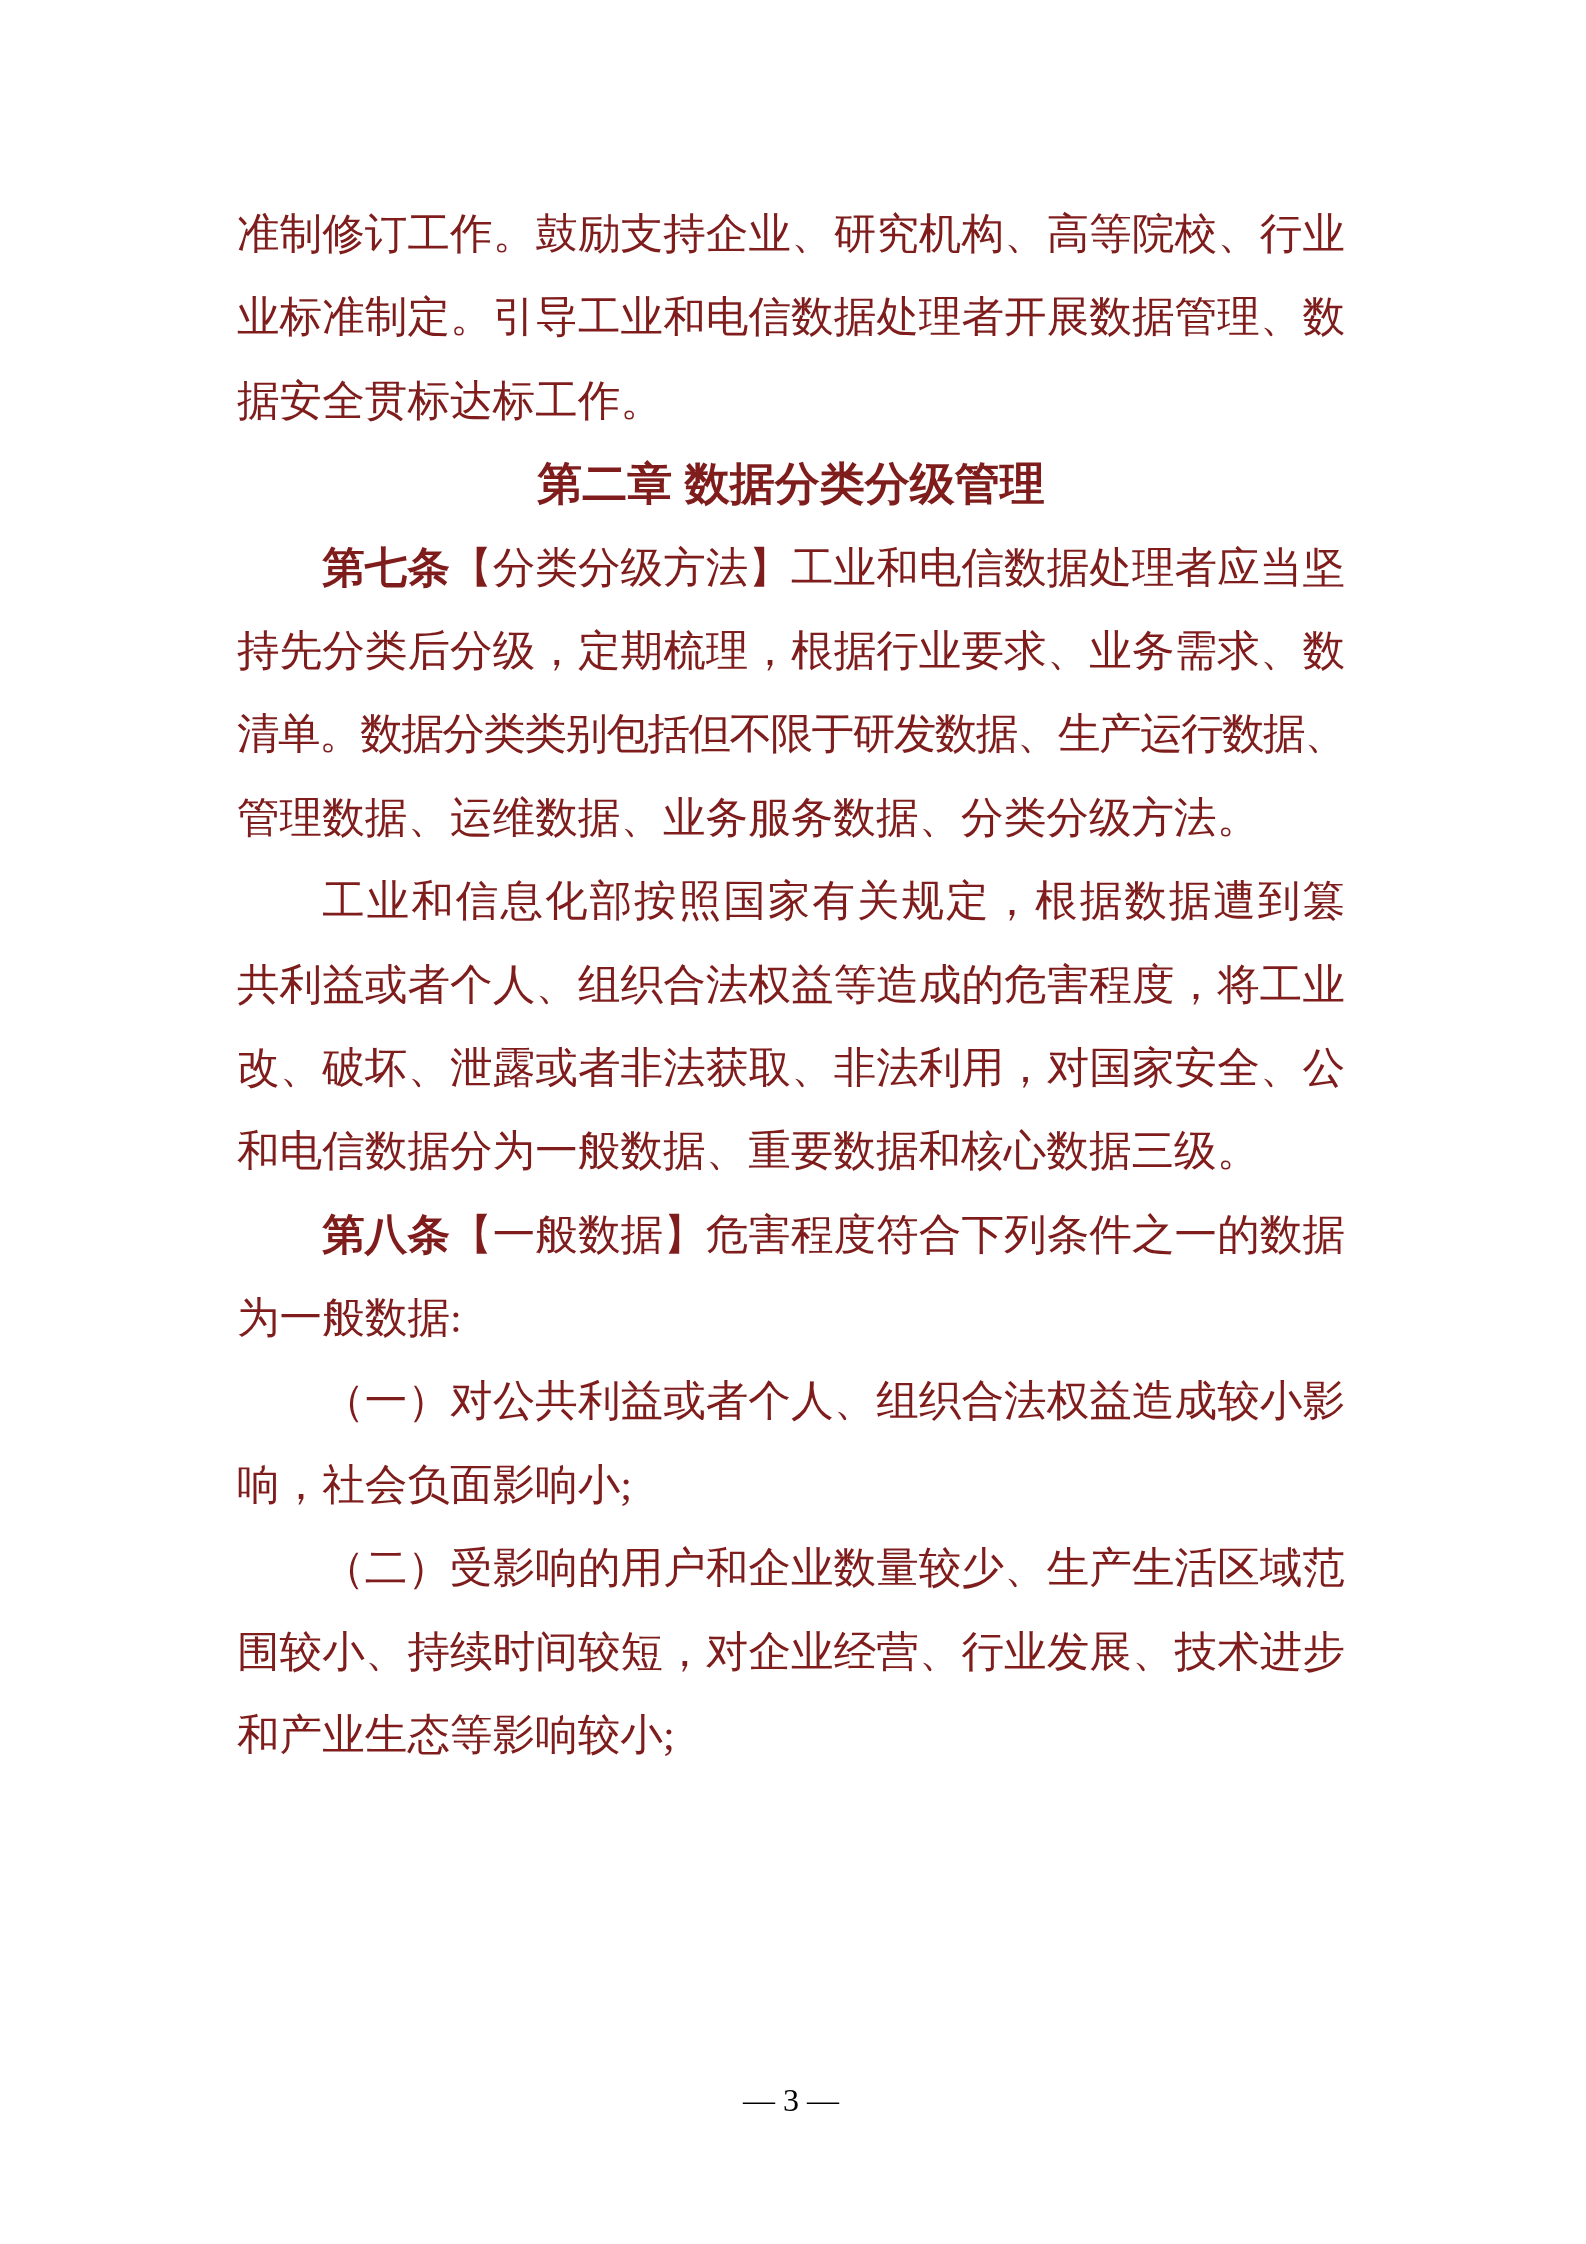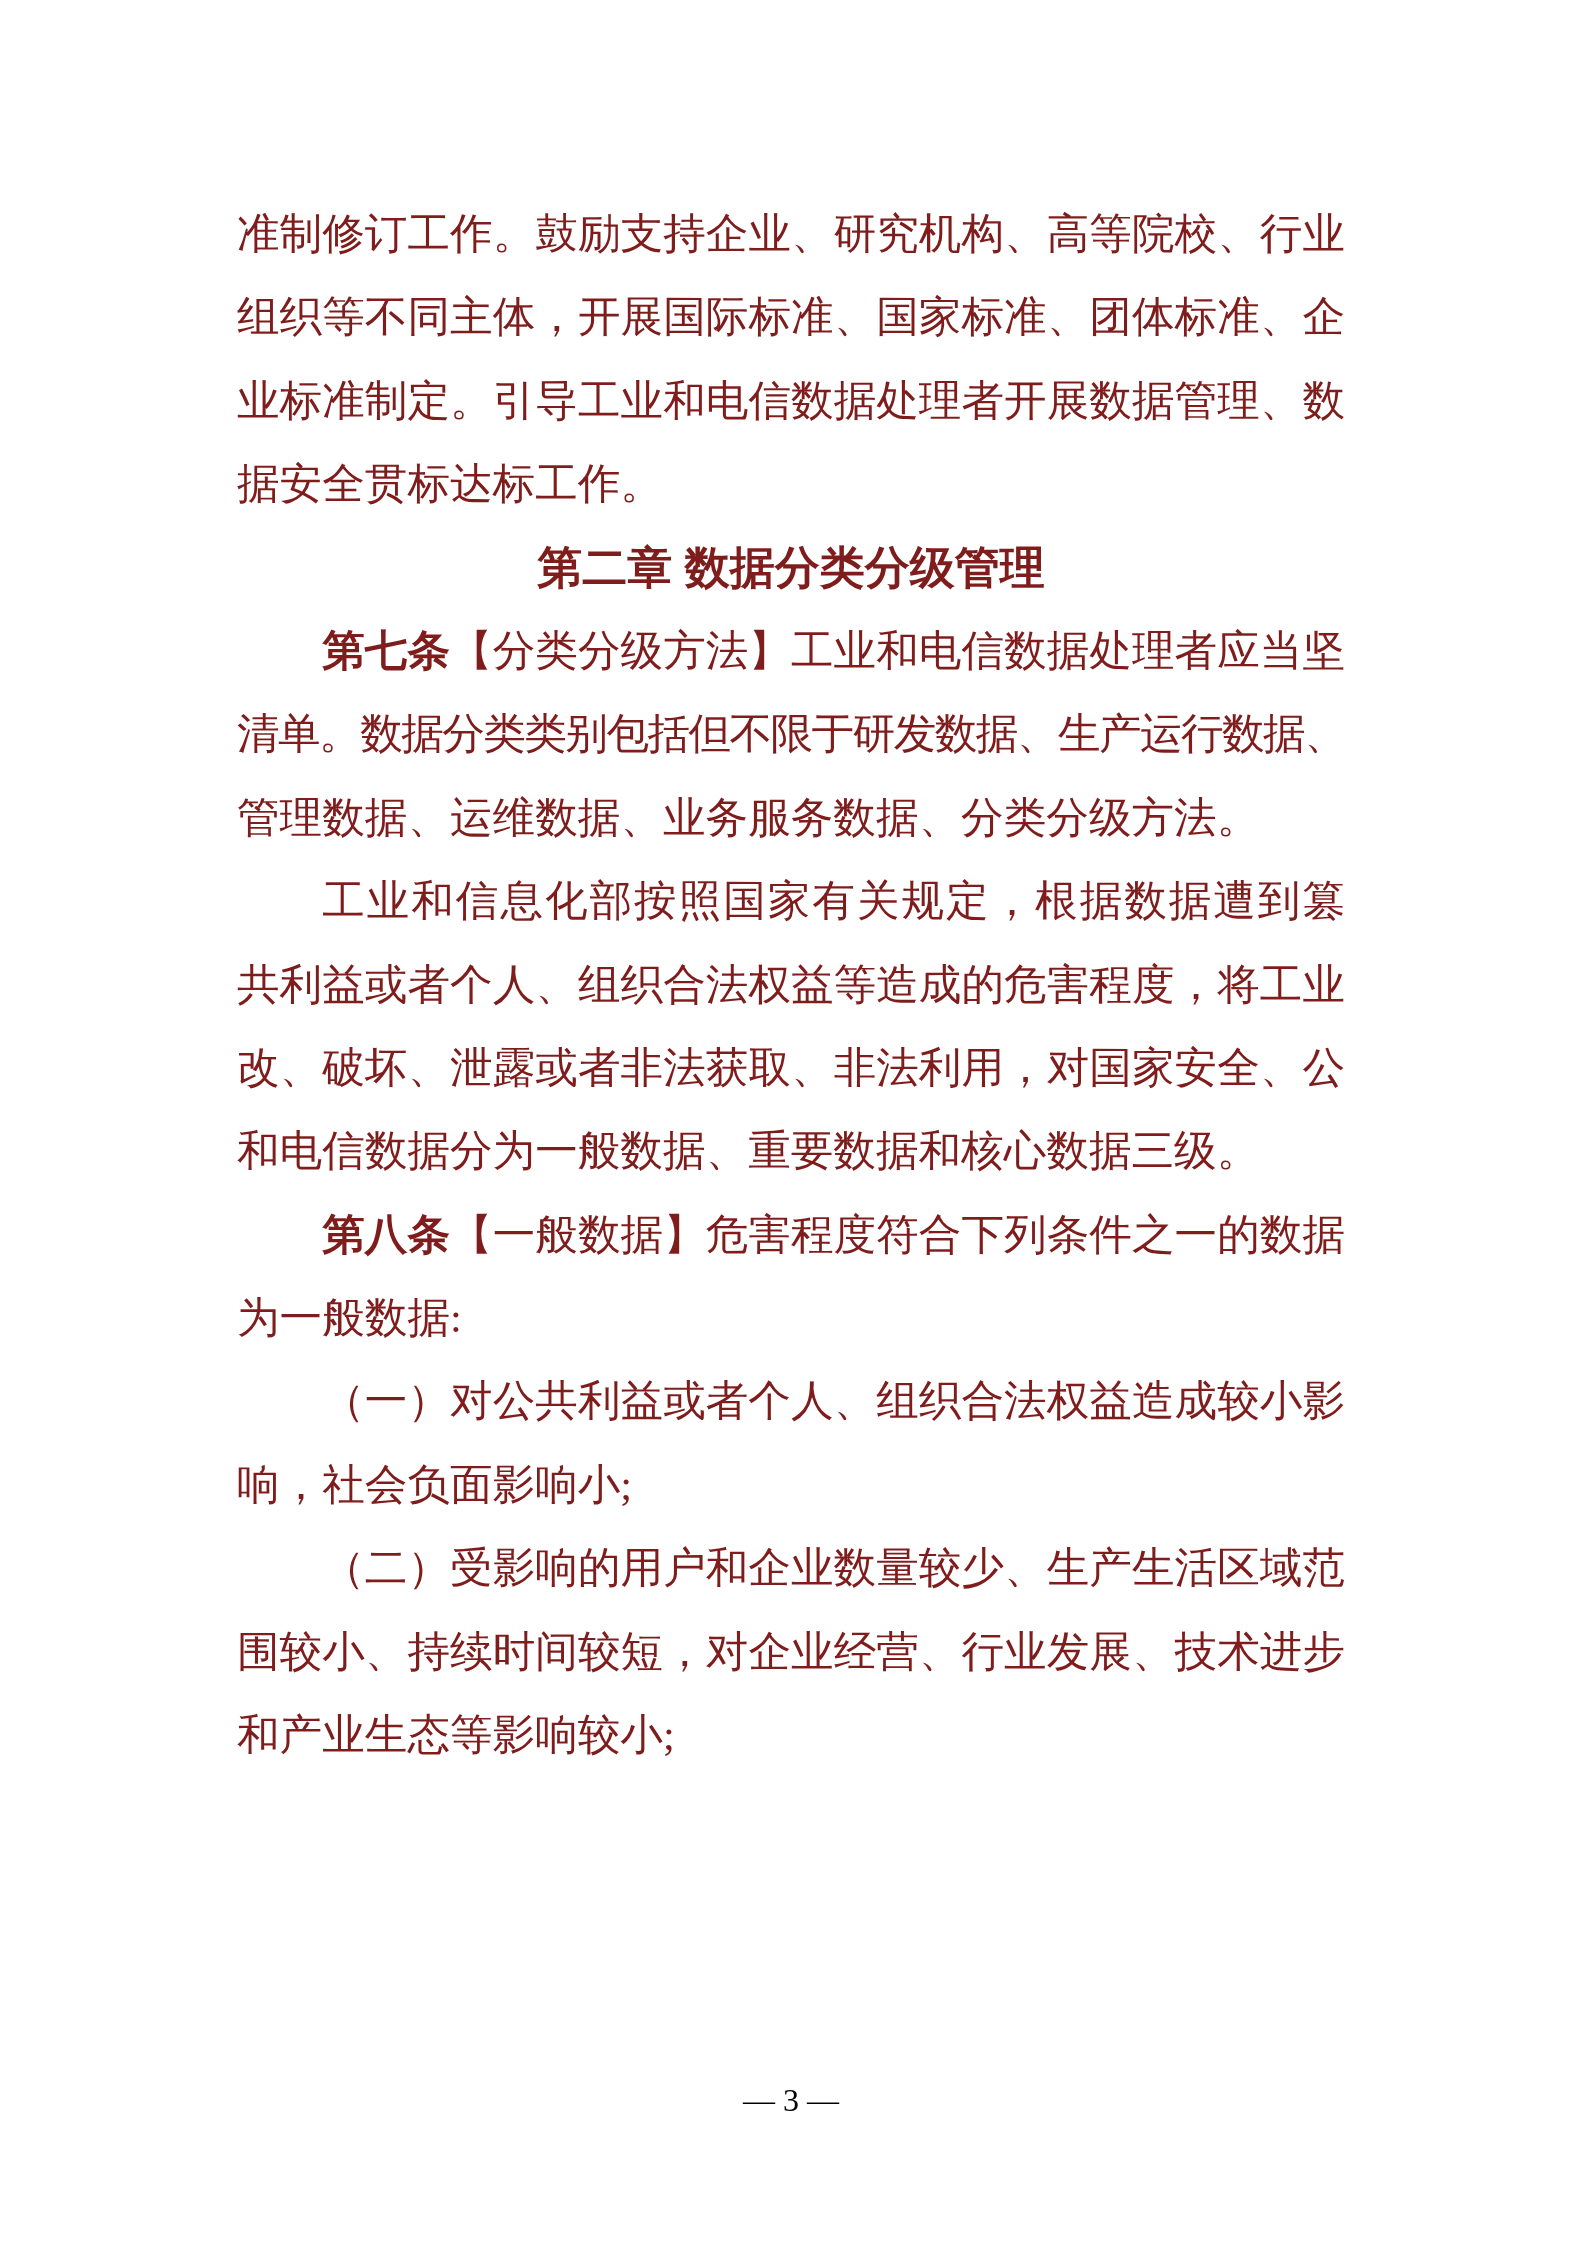--- a/index.html
+++ b/index.html
@@ -65,25 +65,25 @@
     font-family: "Liberation Serif", "DejaVu Serif", serif;
     color: #000000;
   }
 </style>
 </head>
 <body>
 
 <div class="page">
   <div class="text-column">
       <div class="line body justify">准制修订工作。鼓励支持企业、研究机构、高等院校、行业</div>
-      <div class="line body justify">组织等不同主体，开展国际标准、国家标准、团体标准、企</div>
       <div class="line body justify">业标准制定。引导工业和电信数据处理者开展数据管理、数</div>
       <div class="line body">据安全贯标达标工作。</div>
       <div class="line heading">第二章 数据分类分级管理</div>
       <div class="line body justify indent"><span class="lead">第七条</span>【分类分级方法】工业和电信数据处理者应当坚</div>
+      <div class="line body justify">持先分类后分级，定期梳理，根据行业要求、业务需求、数</div>
       <div class="line body tight">清单。数据分类类别包括但不限于研发数据、生产运行数据、</div>
       <div class="line body">管理数据、运维数据、业务服务数据、分类分级方法。</div>
       <div class="line body justify indent">工业和信息化部按照国家有关规定，根据数据遭到篡</div>
       <div class="line body justify">共利益或者个人、组织合法权益等造成的危害程度，将工业</div>
       <div class="line body justify">改、破坏、泄露或者非法获取、非法利用，对国家安全、公</div>
       <div class="line body">和电信数据分为一般数据、重要数据和核心数据三级。</div>
       <div class="line body justify indent"><span class="lead">第八条</span>【一般数据】危害程度符合下列条件之一的数据</div>
       <div class="line body">为一般数据:</div>
       <div class="line body justify indent">（一）对公共利益或者个人、组织合法权益造成较小影</div>
       <div class="line body">响，社会负面影响小;</div>

